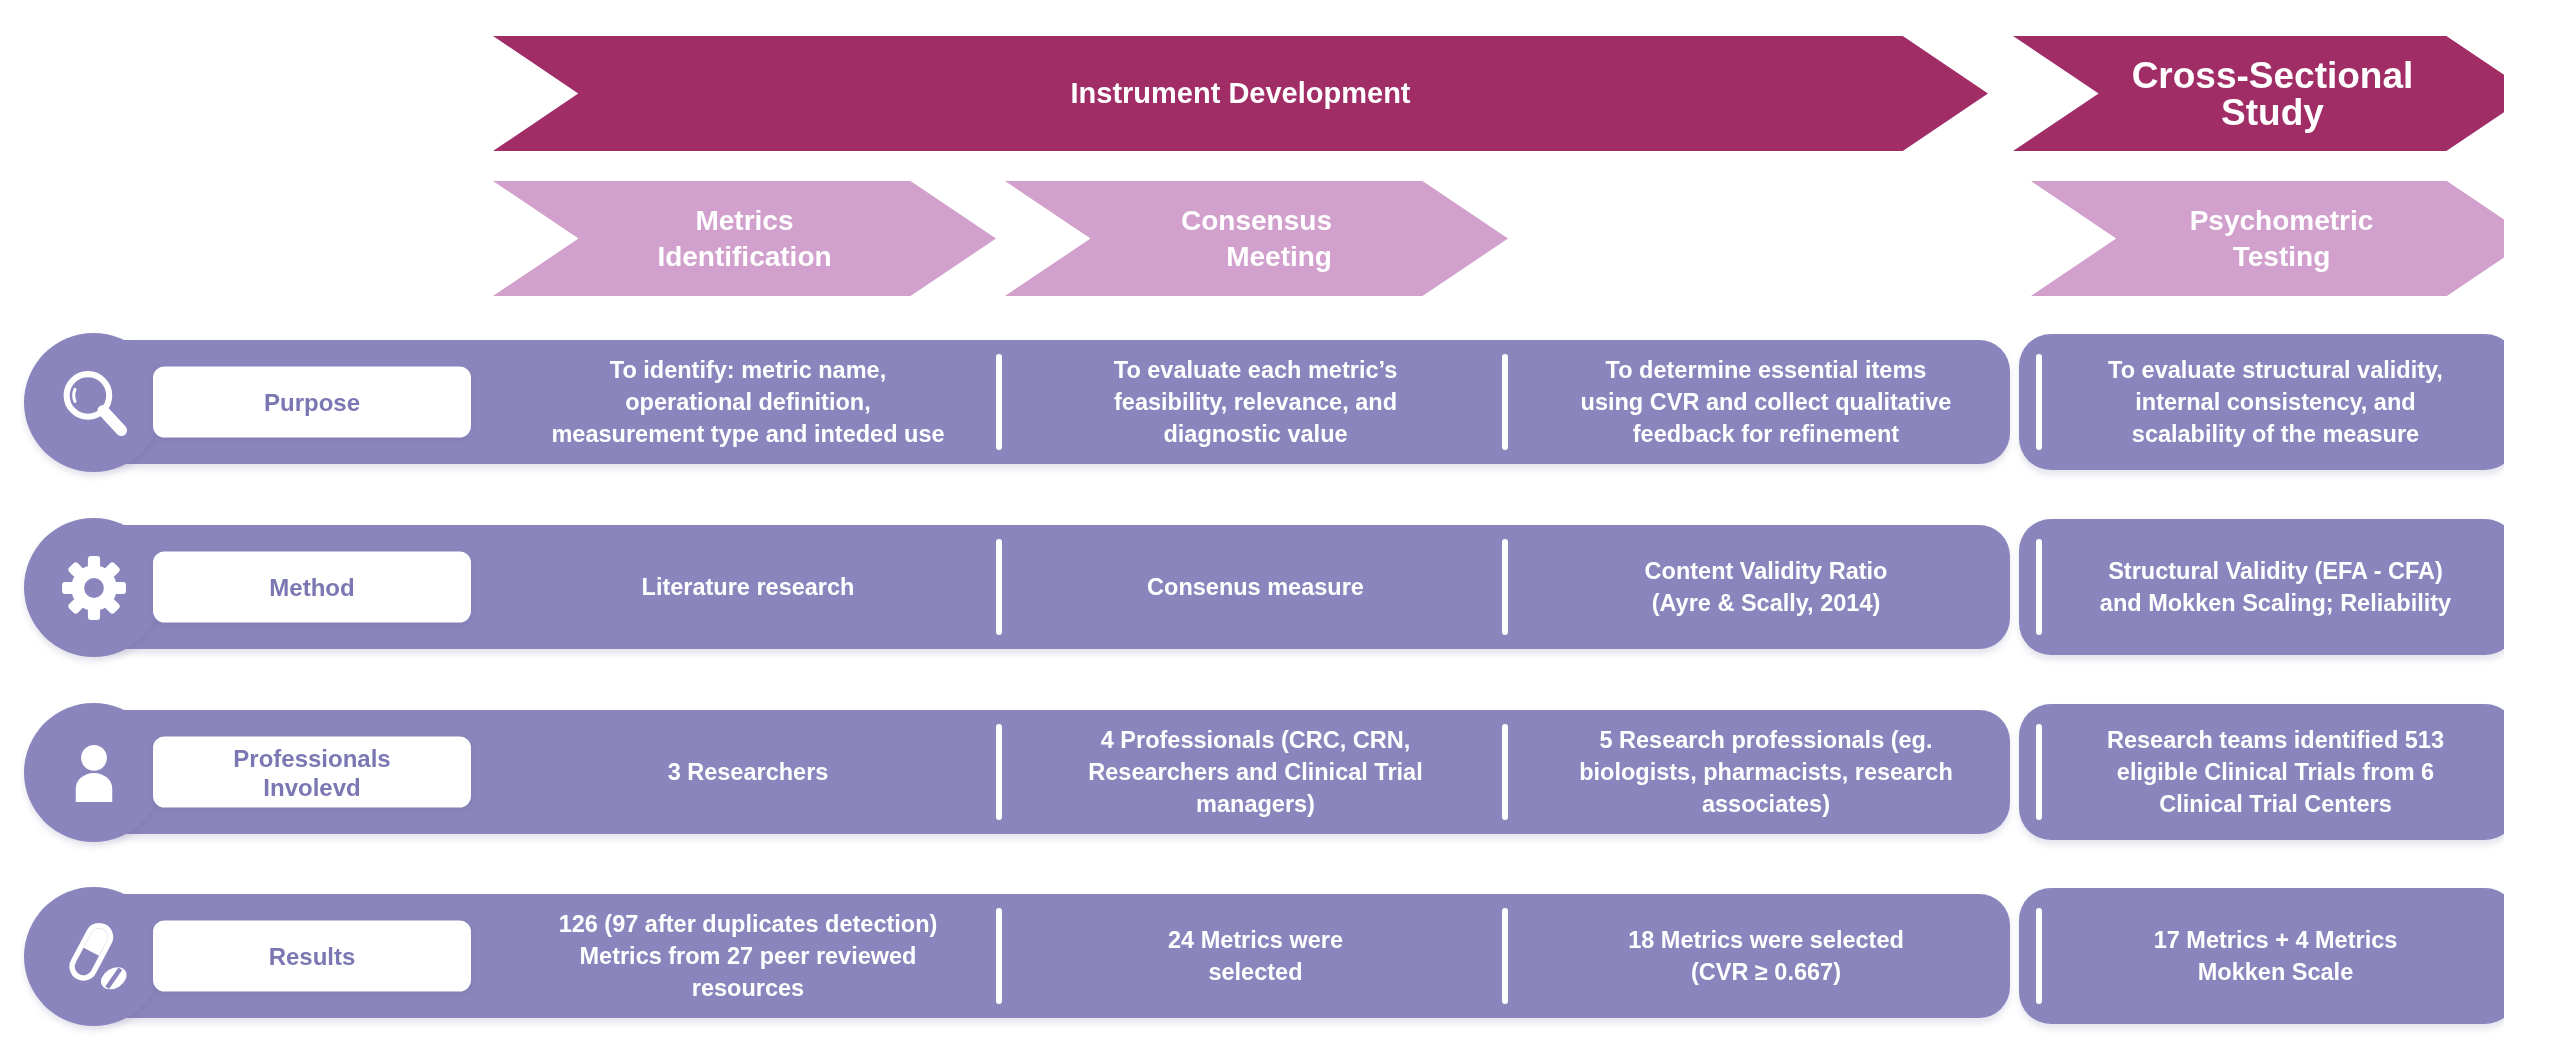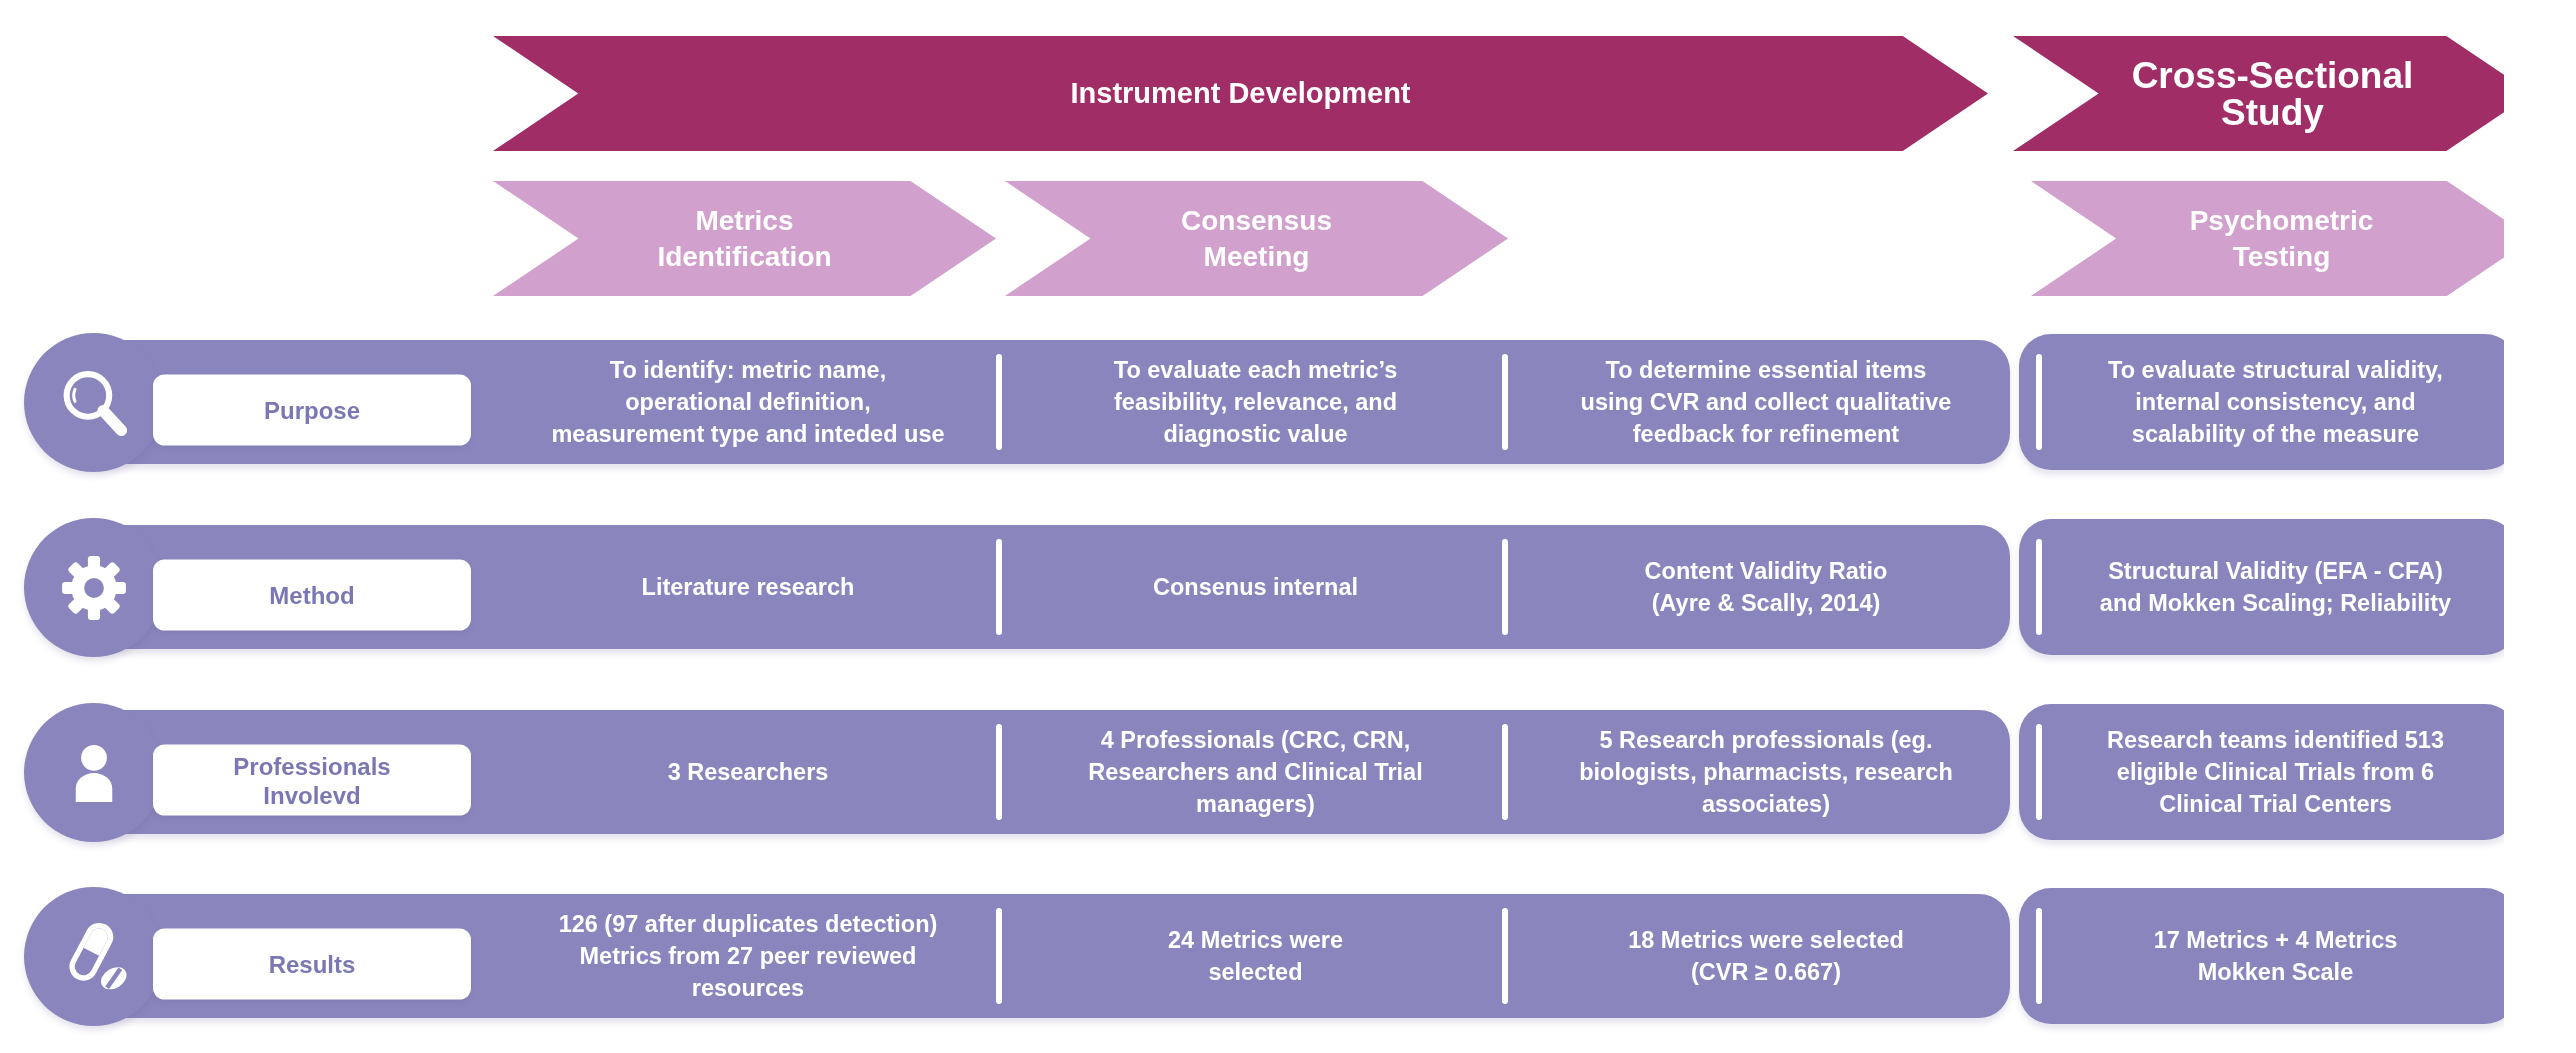--- a/index.html
+++ b/index.html
@@ -28,21 +28,21 @@
   .arrow-cs{
     left:2013px;top:36px;width:519px;height:115px;background:var(--dark);
     clip-path:polygon(0% 0%,83.5% 0%,100% 50%,83.5% 100%,0% 100%,16.5% 50%);
     font-size:37px;line-height:37px;
   }
   .arrow-phase{
     top:181px;width:503px;height:115px;background:var(--light);
     clip-path:polygon(0% 0%,83% 0%,100% 50%,83% 100%,0% 100%,17% 50%);
     font-size:28px;line-height:36px;
   }
-  .a1{left:493px;} .a2{left:1005px;} .a3{left:1518px;} .a4{left:2031px;width:501px;}
+  .a1{left:493px;} .a2{left:1005px;text-align:right;} .a3{left:1518px;} .a4{left:2031px;width:501px;}
   
   .row{position:absolute;left:0;width:2576px;height:124px;}
   .band-main{
     position:absolute;left:60px;top:0;width:1950px;height:124px;
     background:var(--band);border-radius:31px;
     box-shadow:0 4.5px 6.4px rgba(100,90,140,.16);
   }
   .band-col4{
     position:absolute;left:2019px;top:-5.7px;width:498px;height:136px;
     background:var(--band);border-radius:32px;
@@ -51,21 +51,21 @@
   .icon-circle{
     position:absolute;left:24px;top:-7px;width:139px;height:139px;border-radius:50%;
     background:var(--band);display:flex;align-items:center;justify-content:center;
     box-shadow:0 4.5px 6.4px rgba(100,90,140,.16);
   }
   .label-box{
     position:absolute;left:153px;top:50%;transform:translateY(-50%);
     width:318px;min-height:71px;background:#fff;border-radius:11.5px;
     display:flex;align-items:center;justify-content:center;text-align:center;
     color:var(--label);font-weight:bold;font-size:24px;line-height:29px;
-    box-shadow:0 2.5px 5.1px rgba(100,90,140,.18);padding:3.8px 6.4px;box-sizing:border-box;margin-top:8px;
+    box-shadow:0 2.5px 5.1px rgba(100,90,140,.18);padding:3.8px 6.4px;box-sizing:border-box;
   }
   .sep{
     position:absolute;top:14px;width:6.4px;height:96px;background:#fff;border-radius:3.2px;
   }
   .sep1{left:996px;} .sep2{left:1502px;} .sep3{left:2036px;}
   .cell{
     position:absolute;top:0;height:124px;display:flex;align-items:center;justify-content:center;
     color:#fff;font-size:23.5px;line-height:32px;text-align:center;
   }
   .c1{left:503px;width:490px;} .c2{left:1012px;width:487px;}
@@ -133,21 +133,21 @@
           <circle cx="50" cy="50" r="30"></circle>
         </g>
         <circle cx="50" cy="50" r="13" fill="#8a86bd"></circle>
       </svg>
     </div>
     <div class="label-box pre">Method</div>
     <div class="sep sep1"></div>
     <div class="sep sep2"></div>
     <div class="sep sep3"></div>
     <div class="cell c1 pre">Literature research</div>
-    <div class="cell c2 pre">Consenus internal</div>
+    <div class="cell c2 pre">Consenus measure</div>
     <div class="cell c3 pre">Content Validity Ratio
 (Ayre &amp; Scally, 2014)</div>
     <div class="cell c4 pre">Structural Validity (EFA - CFA)
 and Mokken Scaling; Reliability</div>
   </div>
 
   <div class="row r-prof">
     <div class="band-main"></div>
     <div class="band-col4"></div>
     <div class="icon-circle">

